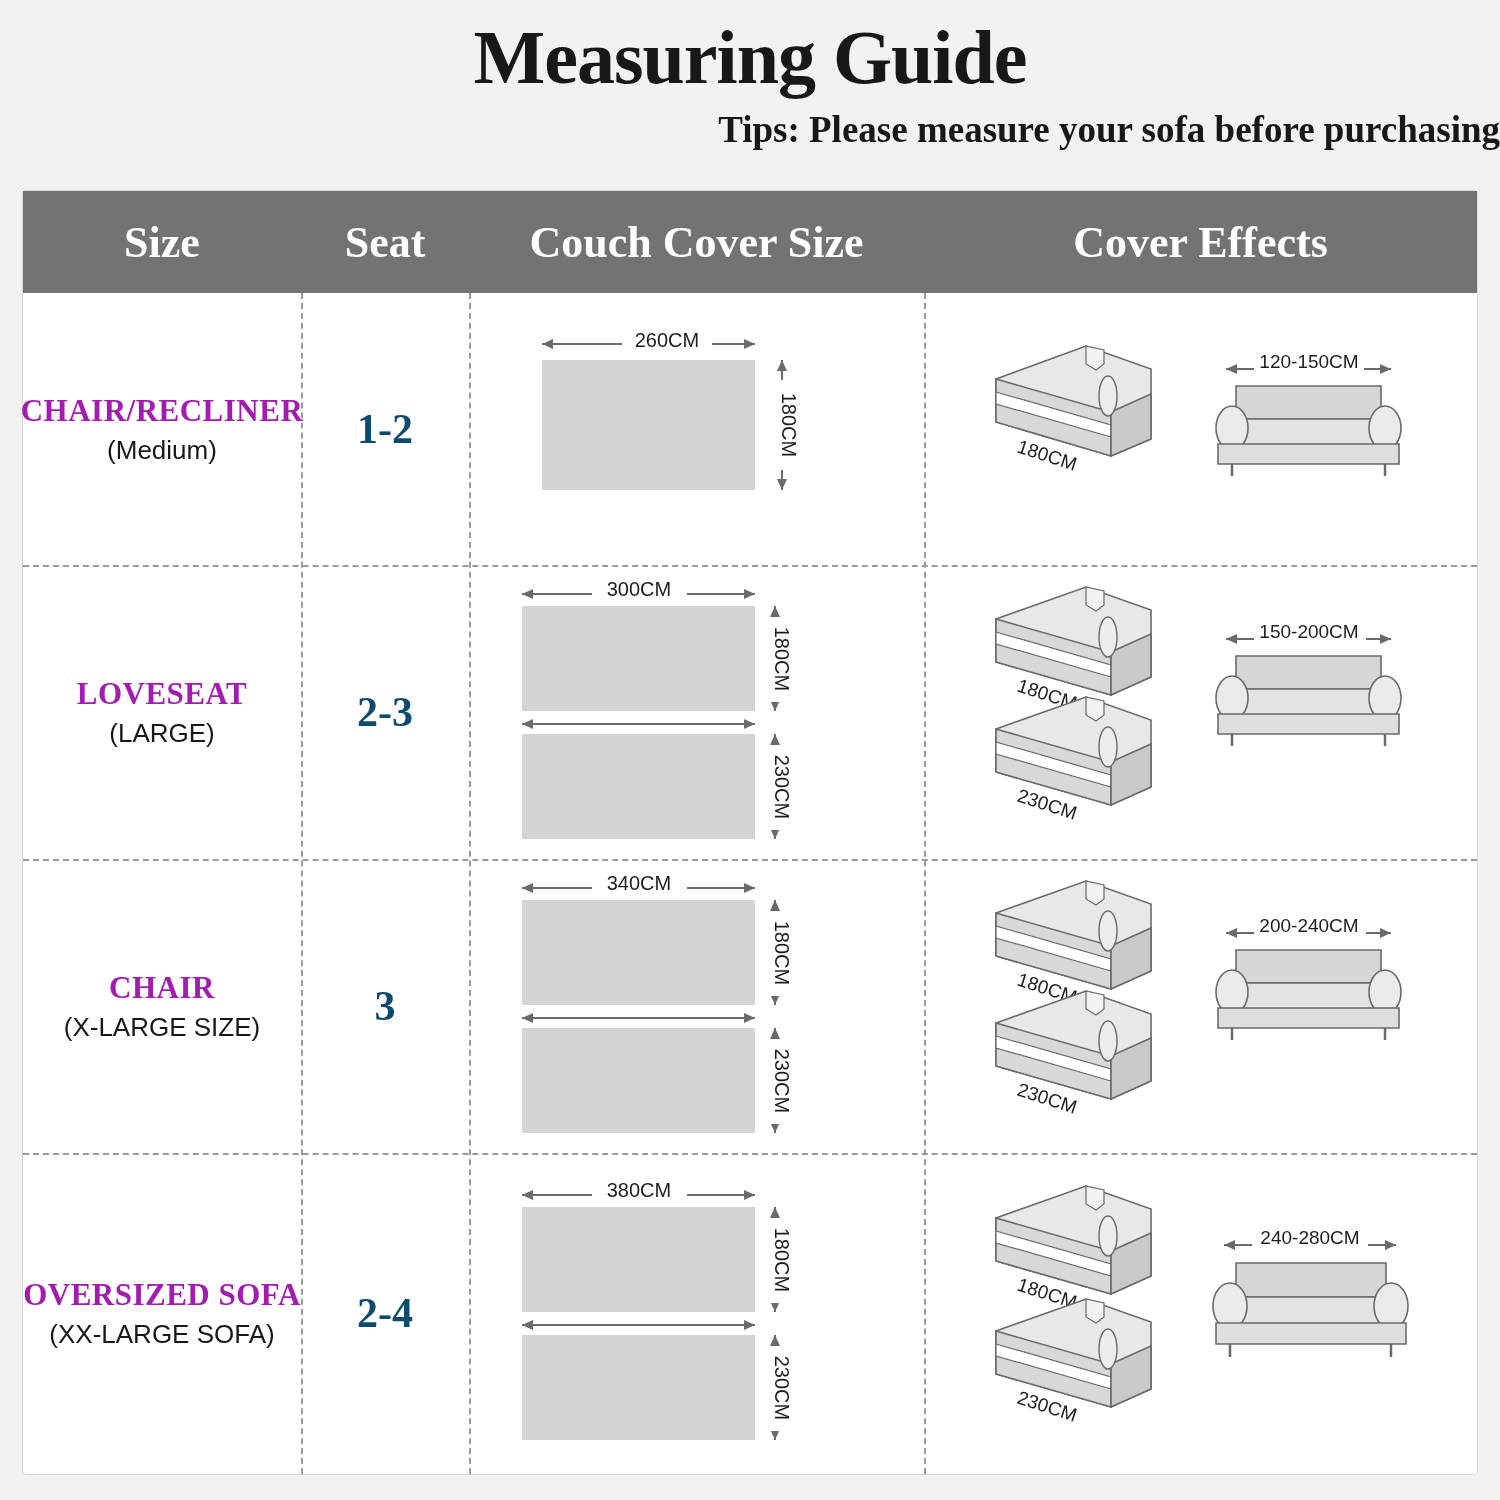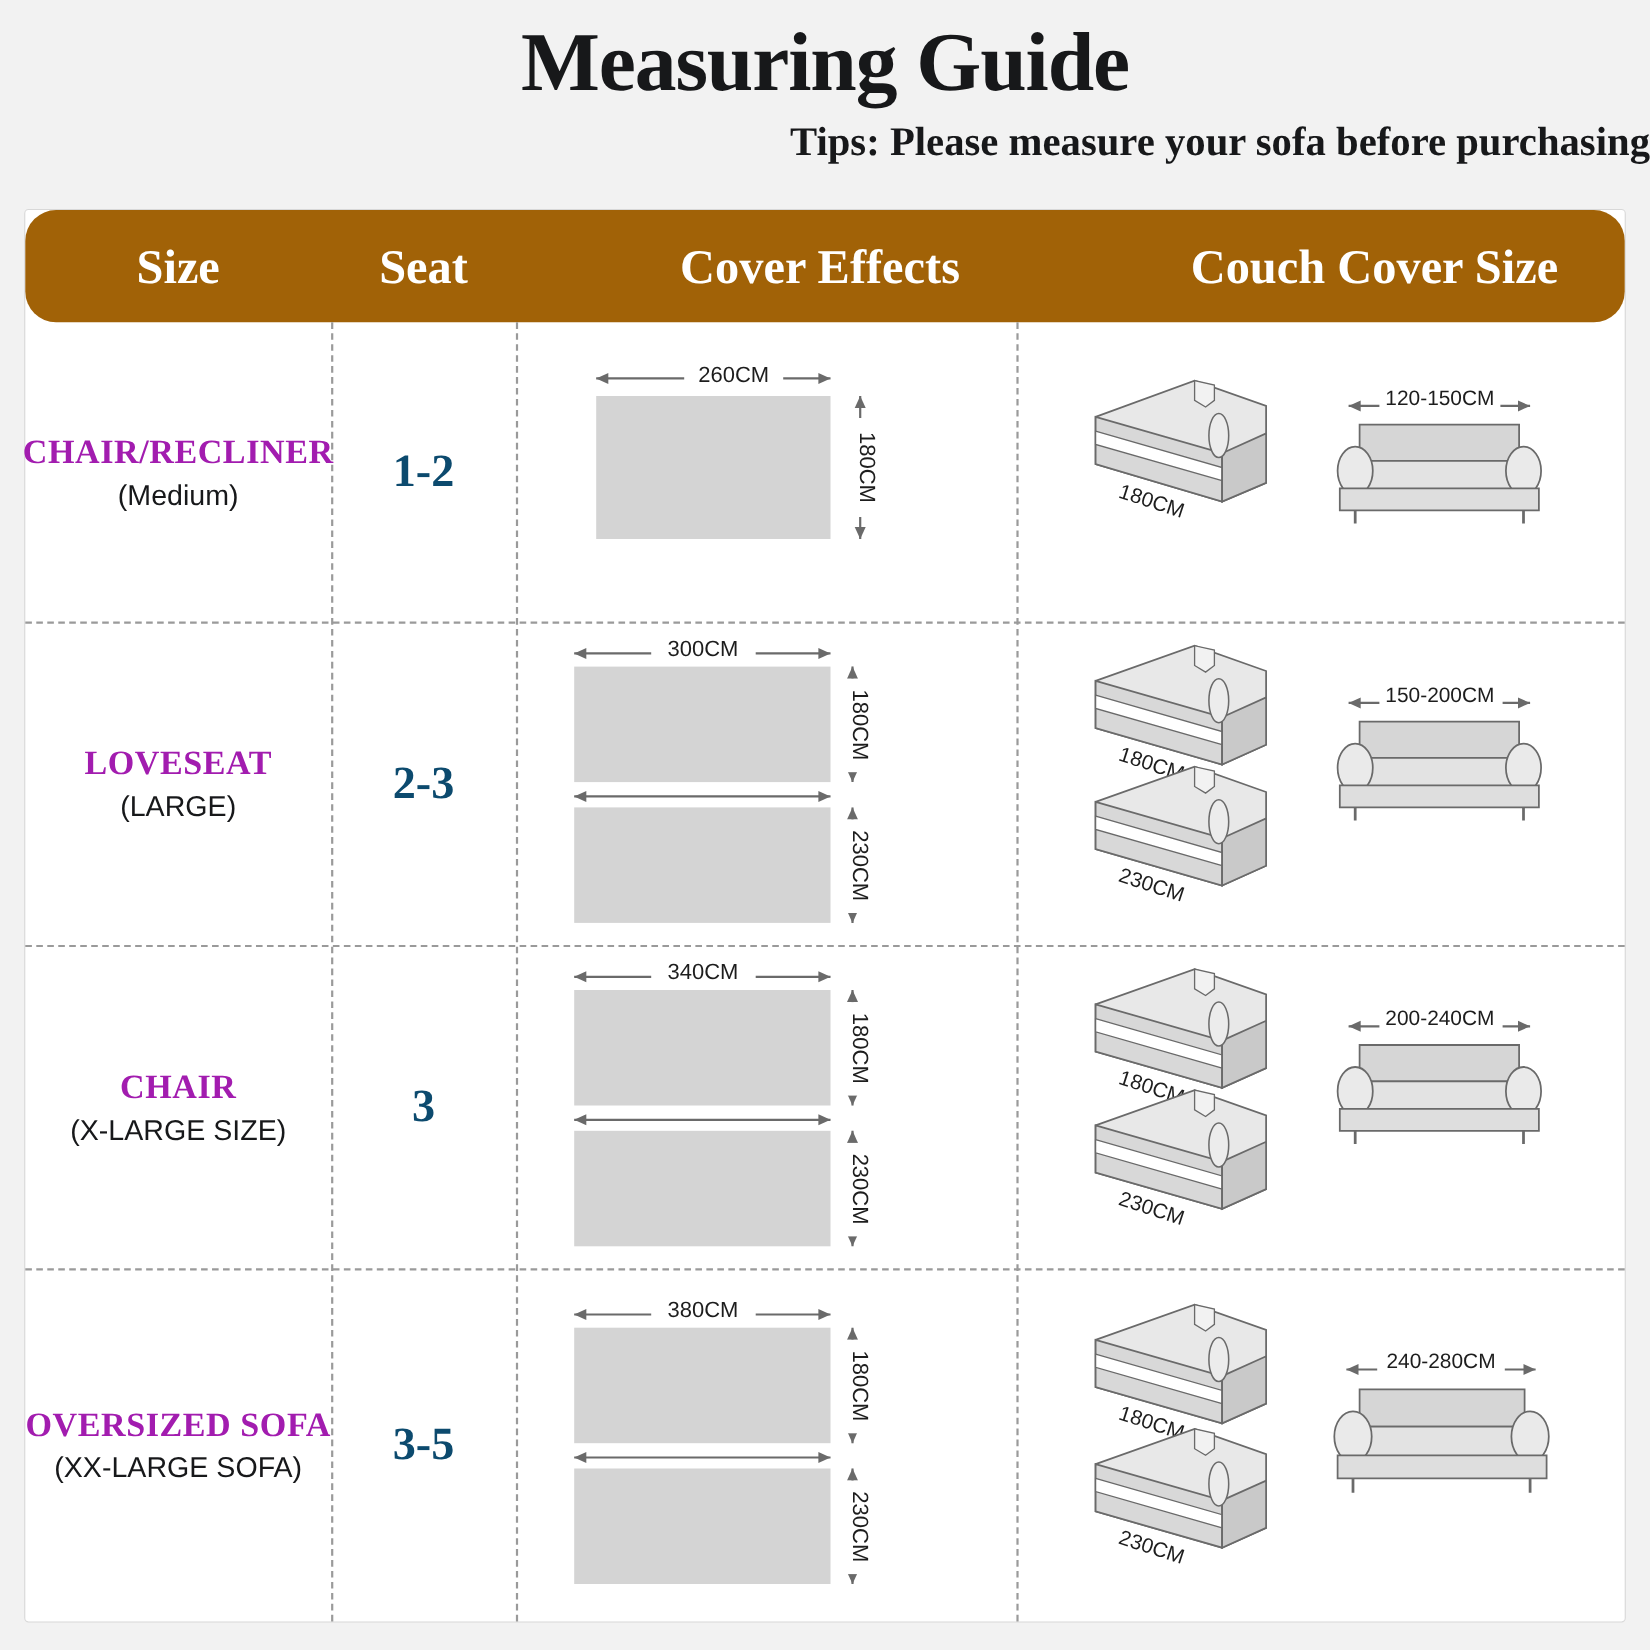--- a/index.html
+++ b/index.html
@@ -45,24 +45,23 @@
     width: 1456px;
     height: 1285px;
     background: #ffffff;
     border: 1px solid #d8d8d8;
     border-radius: 4px;
     box-sizing: border-box;
   }
   .thead {
     display: flex;
     height: 102px;
-    background: #a16207;
+    background: #737373;
     color: #ffffff;
     align-items: center;
-    border-radius: 28px;
   }
   .th {
     font-family: "Liberation Serif", serif;
     font-weight: bold;
     font-size: 44px;
     text-align: center;
     white-space: nowrap;
   }
   .col1 { width: 278px; }
   .col2 { width: 168px; }
@@ -148,22 +147,22 @@
   <div class="head">
     <h1 class="title">Measuring Guide</h1>
     <p class="subtitle">Tips: Please measure your sofa before purchasing</p>
   </div>
 
   <div class="table">
 
     <div class="thead">
       <div class="th col1">Size</div>
       <div class="th col2">Seat</div>
+      <div class="th col3">Couch Cover Size</div>
       <div class="th col4">Cover Effects</div>
-      <div class="th col3">Couch Cover Size</div>
     </div>
 
     <div class="vline v1"></div>
     <div class="vline v2"></div>
     <div class="vline v3"></div>
     <div class="hline h1"></div>
     <div class="hline h2"></div>
     <div class="hline h3"></div>
 
     <div class="row r1">
@@ -372,21 +371,21 @@
         </svg>
       </div>
     </div>
 
     <div class="row r4">
       <div class="cell col1">
         <div class="sizename">OVERSIZED SOFA</div>
         <div class="sizesub">(XX-LARGE SOFA)</div>
       </div>
       <div class="cell col2">
-        <div class="seat">3-5</div>
+        <div class="seat">2-4</div>
       </div>
       <div class="cell col3">
         <svg width="420" height="280" viewBox="0 0 420 280">
           <line x1="35" y1="22" x2="268" y2="22" stroke="#6a6a6a" stroke-width="2"></line>
           <polygon points="35,22 46,17 46,27" fill="#6a6a6a"></polygon>
           <polygon points="268,22 257,17 257,27" fill="#6a6a6a"></polygon>
           <rect x="105" y="5" width="95" height="26" fill="#ffffff"></rect>
           <text class="dimlabel" x="152" y="24" text-anchor="middle">380CM</text>
 
           <rect x="35" y="34" width="233" height="105" fill="#d4d4d4"></rect>

